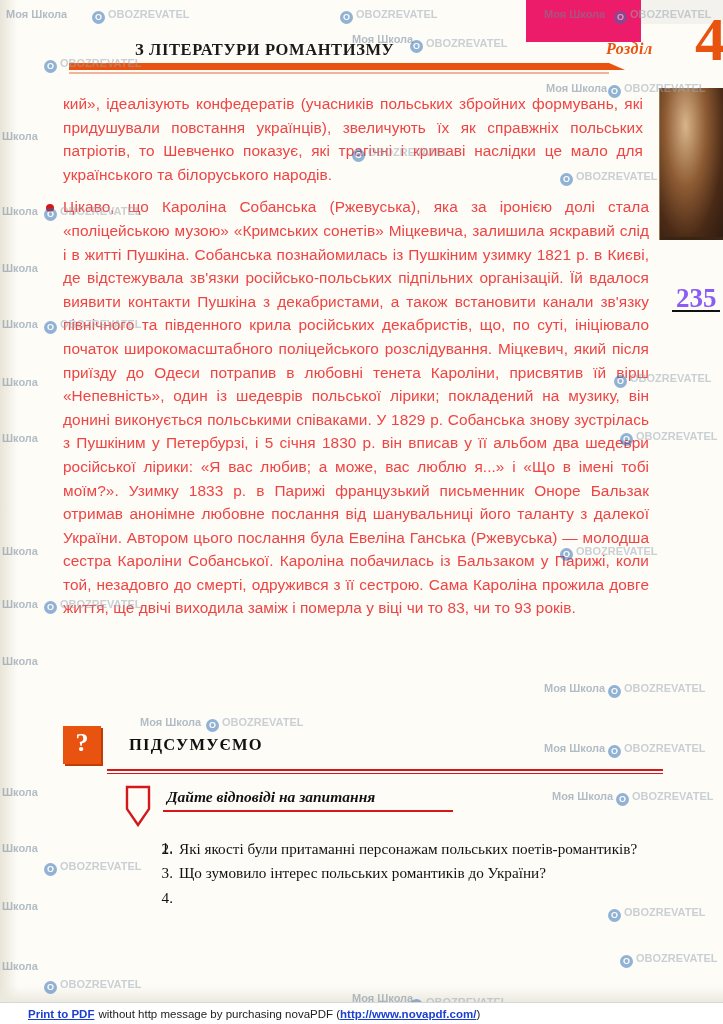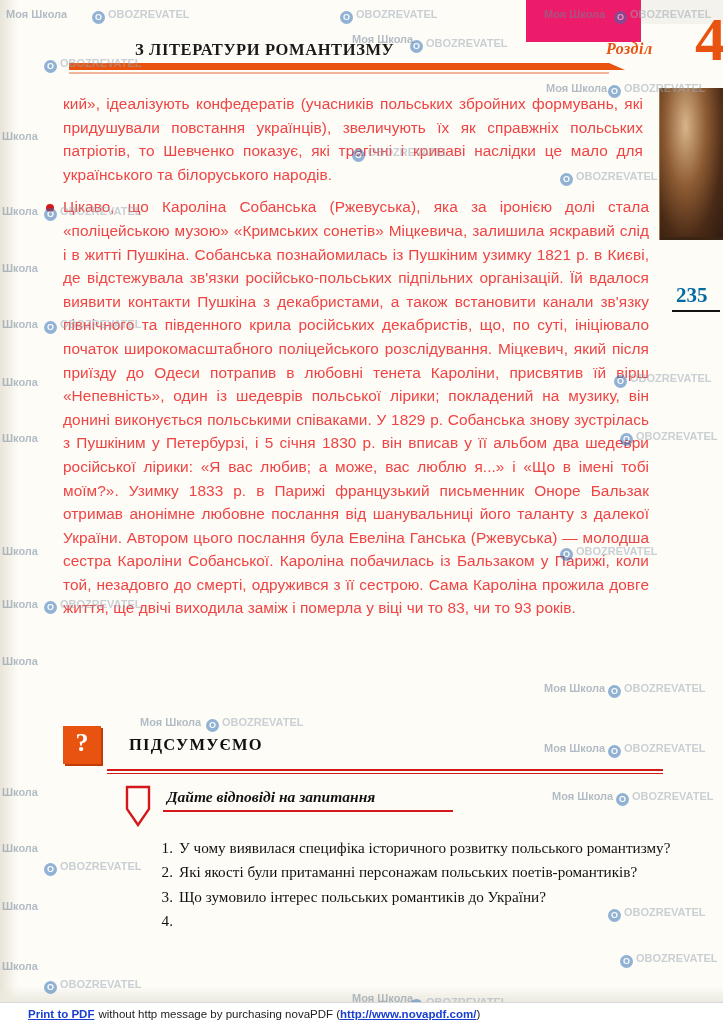--- a/index.html
+++ b/index.html
@@ -119,22 +119,22 @@
     height: 3px;
     background: #3a2414;
   }
 
   
   .page-number {
     position: absolute;
     left: 676px; top: 283px;
     font-family: "Liberation Serif", serif;
     font-weight: bold;
-    font-size: 21px;
-    color: #0369a1;
+    font-size: 27px;
+    color: #8b5cf6;
   }
   .page-number-rule {
     position: absolute;
     left: 672px; top: 310px;
     width: 48px; height: 2px;
     background: #111;
   }
 
   
   .body-col {
@@ -364,21 +364,20 @@
       <svg width="26" height="42" viewBox="0 0 26 42">
         <path d="M2 2 L24 2 L24 24 L13 40 L2 24 Z" fill="none" stroke="#d4171b" stroke-width="2.4"></path>
       </svg>
     </div>
     <div class="sub-title">Дайте відповіді на запитання</div>
     <div class="sub-underline"></div>
 
     <ul class="qlist">
       <li>
         <span class="num">1.</span>
-        <span>У чому виявилася специфіка історичного розвитку польського романтизму?</span>
       </li>
       <li>
         <span class="num">2.</span>
         <span>Які якості були притаманні персонажам польських поетів-романтиків?</span>
       </li>
       <li>
         <span class="num">3.</span>
         <span>Що зумовило інтерес польських романтиків до України?</span>
       </li>
       <li>

